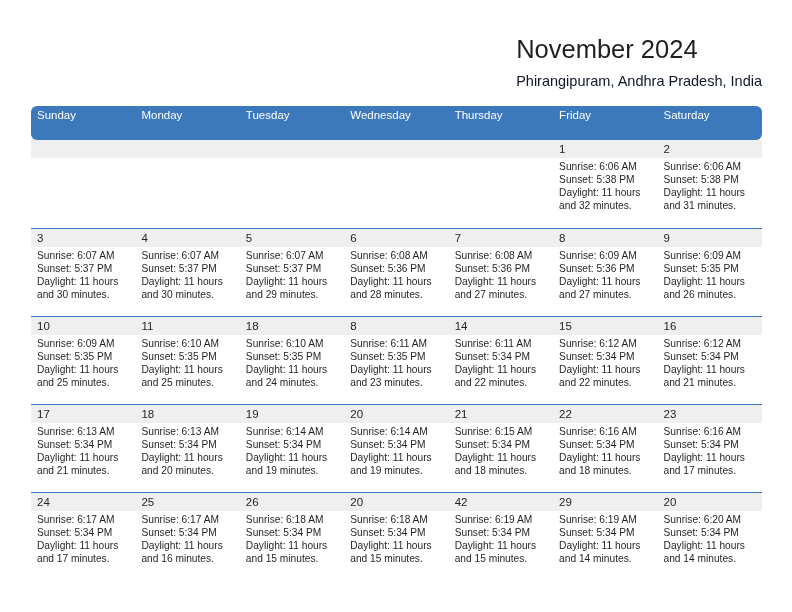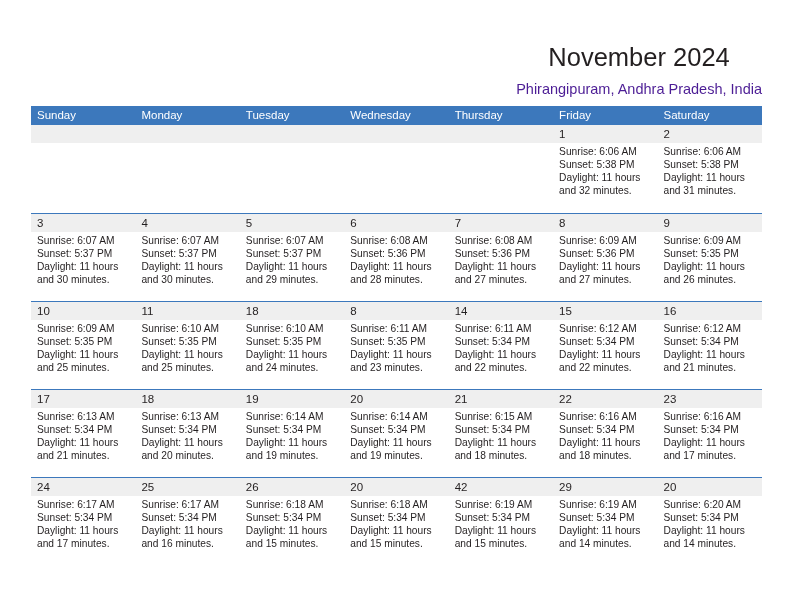--- a/index.html
+++ b/index.html
@@ -64,50 +64,51 @@
     top: 5px;
     width: 0;
     height: 0;
     border-left: 28px solid #1266a8;
     border-bottom: 18px solid transparent;
   }
 
   .title-block {
     position: absolute;
     right: 0;
-    top: 12px;
-    text-align: center;
+    top: 4px;
+    text-align: left;
   }
   .cal-title {
     font-size: 25.5px;
     color: #231f20;
     line-height: 30px;
     white-space: nowrap;
     font-weight: 400;
   }
   .cal-subtitle {
     font-size: 14.5px;
-    color: #4c1d95;
+    color: #0f172a;
     line-height: 20px;
     margin-top: 7px;
     white-space: nowrap;
     font-weight: 400;
   }
 
   
   .calendar {
     position: absolute;
     left: 31px;
     top: 106px;
     width: 731px;
   }
   .dow-row {
     display: flex;
     background: #3c78bc;
-    height: 19px;
+    height: 34px;
+    border-radius: 6px;
   }
   .dow {
     flex: 1 1 0;
     color: #ffffff;
     font-size: 11.5px;
     line-height: 19px;
     padding-left: 6px;
     box-sizing: border-box;
     white-space: nowrap;
   }

